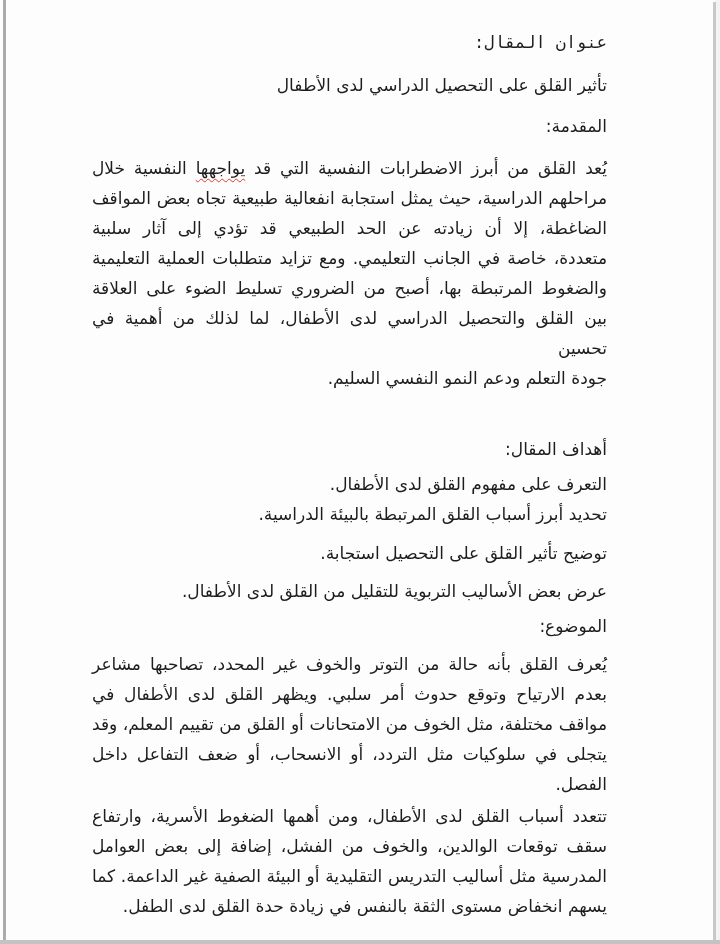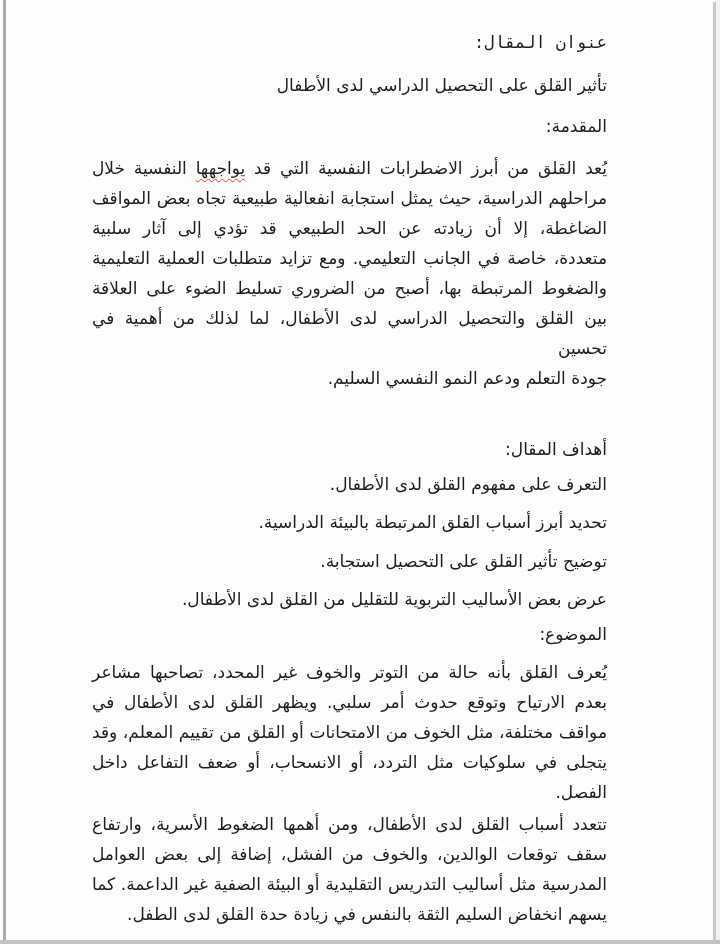--- a/index.html
+++ b/index.html
@@ -46,21 +46,21 @@
   .line.fill {
     text-align: justify;
     text-align-last: justify;
   }
   .heading { text-align: right; }
   .h-title-label { margin-bottom: 11px; font-family: Liberation Mono, monospace; }
   .doc-title    { margin-bottom: 11px; }
   .h-intro      { margin-bottom: 12px; }
   .para-intro   { margin-bottom: 2px; }
   .h-goals      { margin-bottom: 5px; margin-top: 41px; }
-  .goal-1       { margin-bottom: 8px; }
+  .goal-1       { }
   .goal-2       { margin-bottom: 9px; }
   .goal-3       { margin-bottom: 8px; }
   .goal-4       { margin-bottom: 5px; }
   .h-body       { margin-bottom: 8px; }
   .para-body1   { margin-bottom: 2px; }
   .sq {
     text-decoration-line: underline;
     text-decoration-style: wavy;
     text-decoration-color: #e03a2f;
     text-decoration-thickness: 1px;
@@ -109,17 +109,17 @@
       <div class="line fill">بعدم الارتياح وتوقع حدوث أمر سلبي. ويظهر القلق لدى الأطفال في</div>
       <div class="line fill">مواقف مختلفة، مثل الخوف من الامتحانات أو القلق من تقييم المعلم، وقد</div>
       <div class="line fill">يتجلى في سلوكيات مثل التردد، أو الانسحاب، أو ضعف التفاعل داخل</div>
       <div class="line">الفصل.</div>
     </div>
 
     <div class="para-body2">
       <div class="line fill">تتعدد أسباب القلق لدى الأطفال، ومن أهمها الضغوط الأسرية، وارتفاع</div>
       <div class="line fill">سقف توقعات الوالدين، والخوف من الفشل، إضافة إلى بعض العوامل</div>
       <div class="line fill">المدرسية مثل أساليب التدريس التقليدية أو البيئة الصفية غير الداعمة. كما</div>
-      <div class="line">يسهم انخفاض السليم الثقة بالنفس في زيادة حدة القلق لدى الطفل.</div>
+      <div class="line">يسهم انخفاض مستوى الثقة بالنفس في زيادة حدة القلق لدى الطفل.</div>
     </div>
 
   </div>
 </div>
 
 </body></html>

